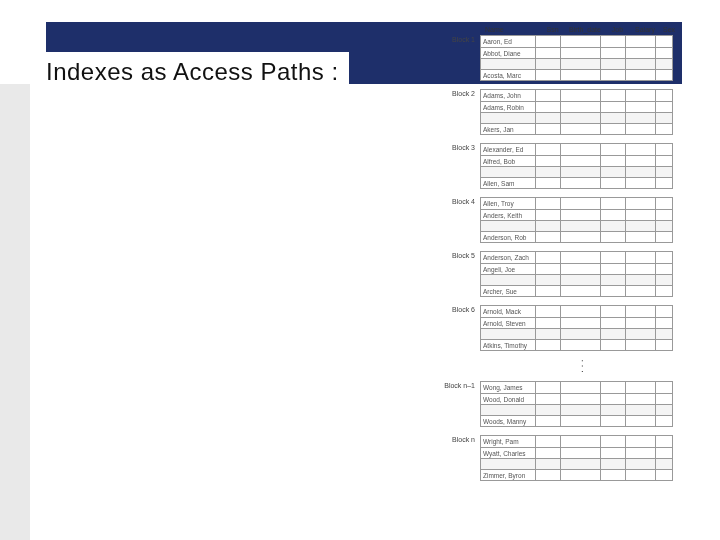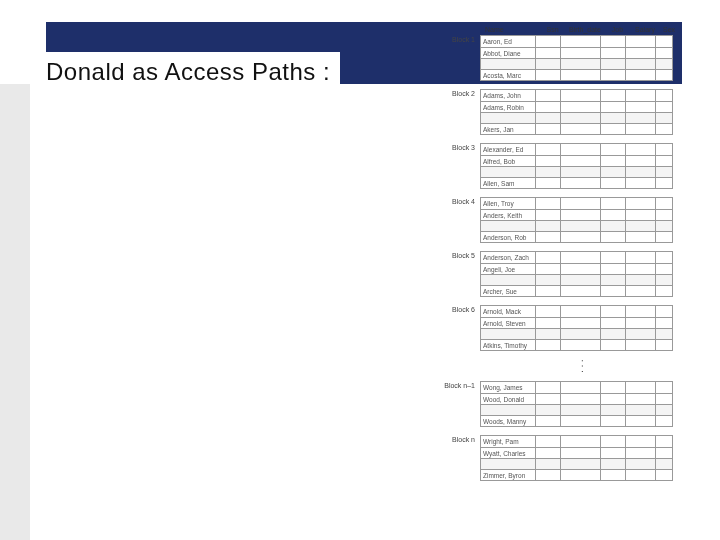--- a/index.html
+++ b/index.html
@@ -109,21 +109,21 @@
     color: #555;
     margin-bottom: 6px;
     letter-spacing: 2px;
     writing-mode: vertical-rl;
   }
 </style>
 </head>
 <body>
 
 <div class="header-band"></div>
-<div class="title-box">Donald as Access Paths :</div>
+<div class="title-box">Indexes as Access Paths :</div>
 <div class="sidebar"></div>
 
 <div class="blocks-area">
   <div class="col-headers">
     <span>Name</span>
     <span>Ssn</span>
     <span>Birth_date</span>
     <span>Job</span>
     <span>Salary</span>
     <span>Sex</span>

